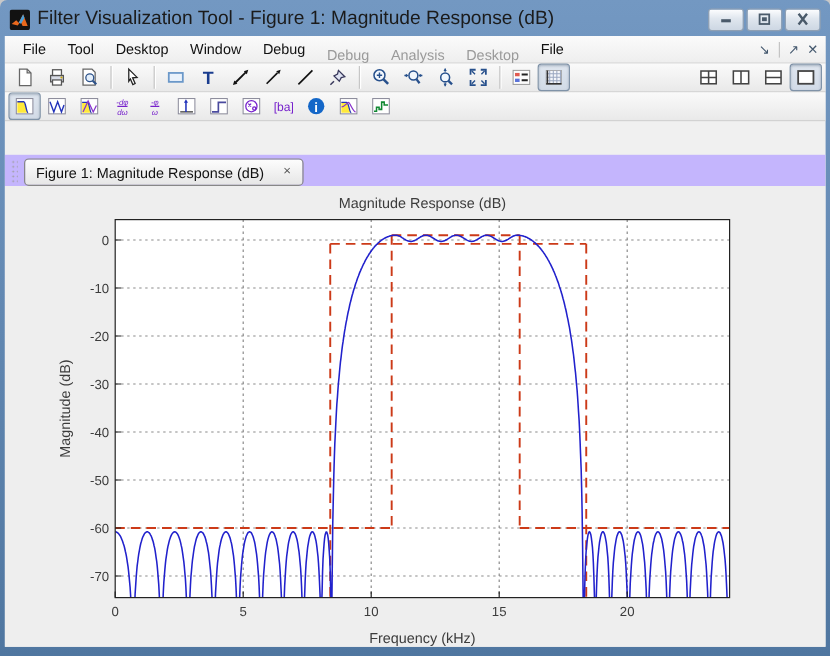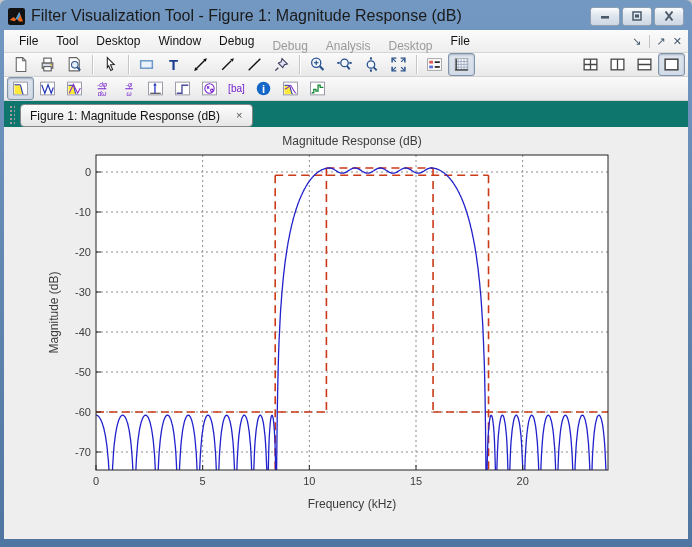--- a/index.html
+++ b/index.html
@@ -24,21 +24,21 @@
   
   .toolbar{height:27px;background:linear-gradient(#fafafa,#e9e9e9);border-bottom:1px solid #d2d2d2;
            display:flex;align-items:center;padding:0 3px;box-sizing:border-box;}
   .tbtn{width:27px;height:23px;border:1px solid transparent;border-radius:3px;background:transparent;
         display:flex;align-items:center;justify-content:center;padding:0;}
   .tbtn.pressed{border:1px solid #8093a8;background:linear-gradient(#dfe6ef,#d2dbe7);box-shadow:inset 0 1px 2px rgba(60,80,110,.35);}
   .tsep{width:1px;height:19px;background:#c6c6c6;margin:0 4px;box-shadow:1px 0 0 #fff;}
   .tspacer{margin-left:auto;}
   .ticon{display:inline-flex;}
   
-  .tabstrip{height:28px;background:#0f766e;display:flex;align-items:flex-start;padding:3px 4px 0 4px;box-sizing:border-box;}
+  .tabstrip{height:28px;background:#c4b5fd;display:flex;align-items:flex-start;padding:3px 4px 0 4px;box-sizing:border-box;margin-top:28px;}
   .tabhandle{width:6px;height:20px;margin:1px 5px 0 1px;
              background-image:radial-gradient(#9d9d9d 26%,transparent 30%);background-size:4px 4px;}
   .tab{display:inline-flex;align-items:center;height:21px;padding:0 9px;border:1px solid #878787;border-radius:4px;
        background:linear-gradient(#fdfdfd,#e6e6e6);font-size:12px;color:#111;}
   .tabclose{margin-left:16px;font-size:11px;color:#555;line-height:1;}
   
   .figure{flex:1;background:#eeeeee;position:relative;}
   svg text{font-family:"Liberation Sans",sans-serif;}
 </style>
 </head>

